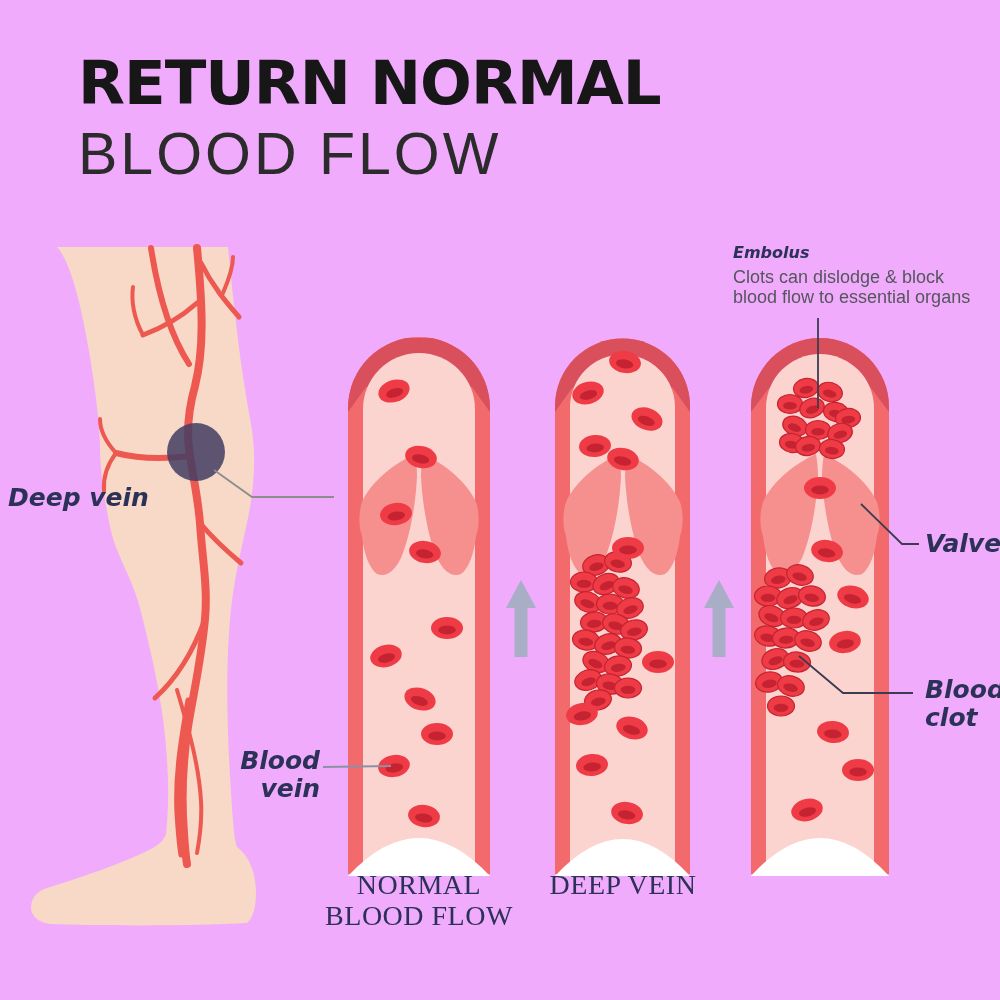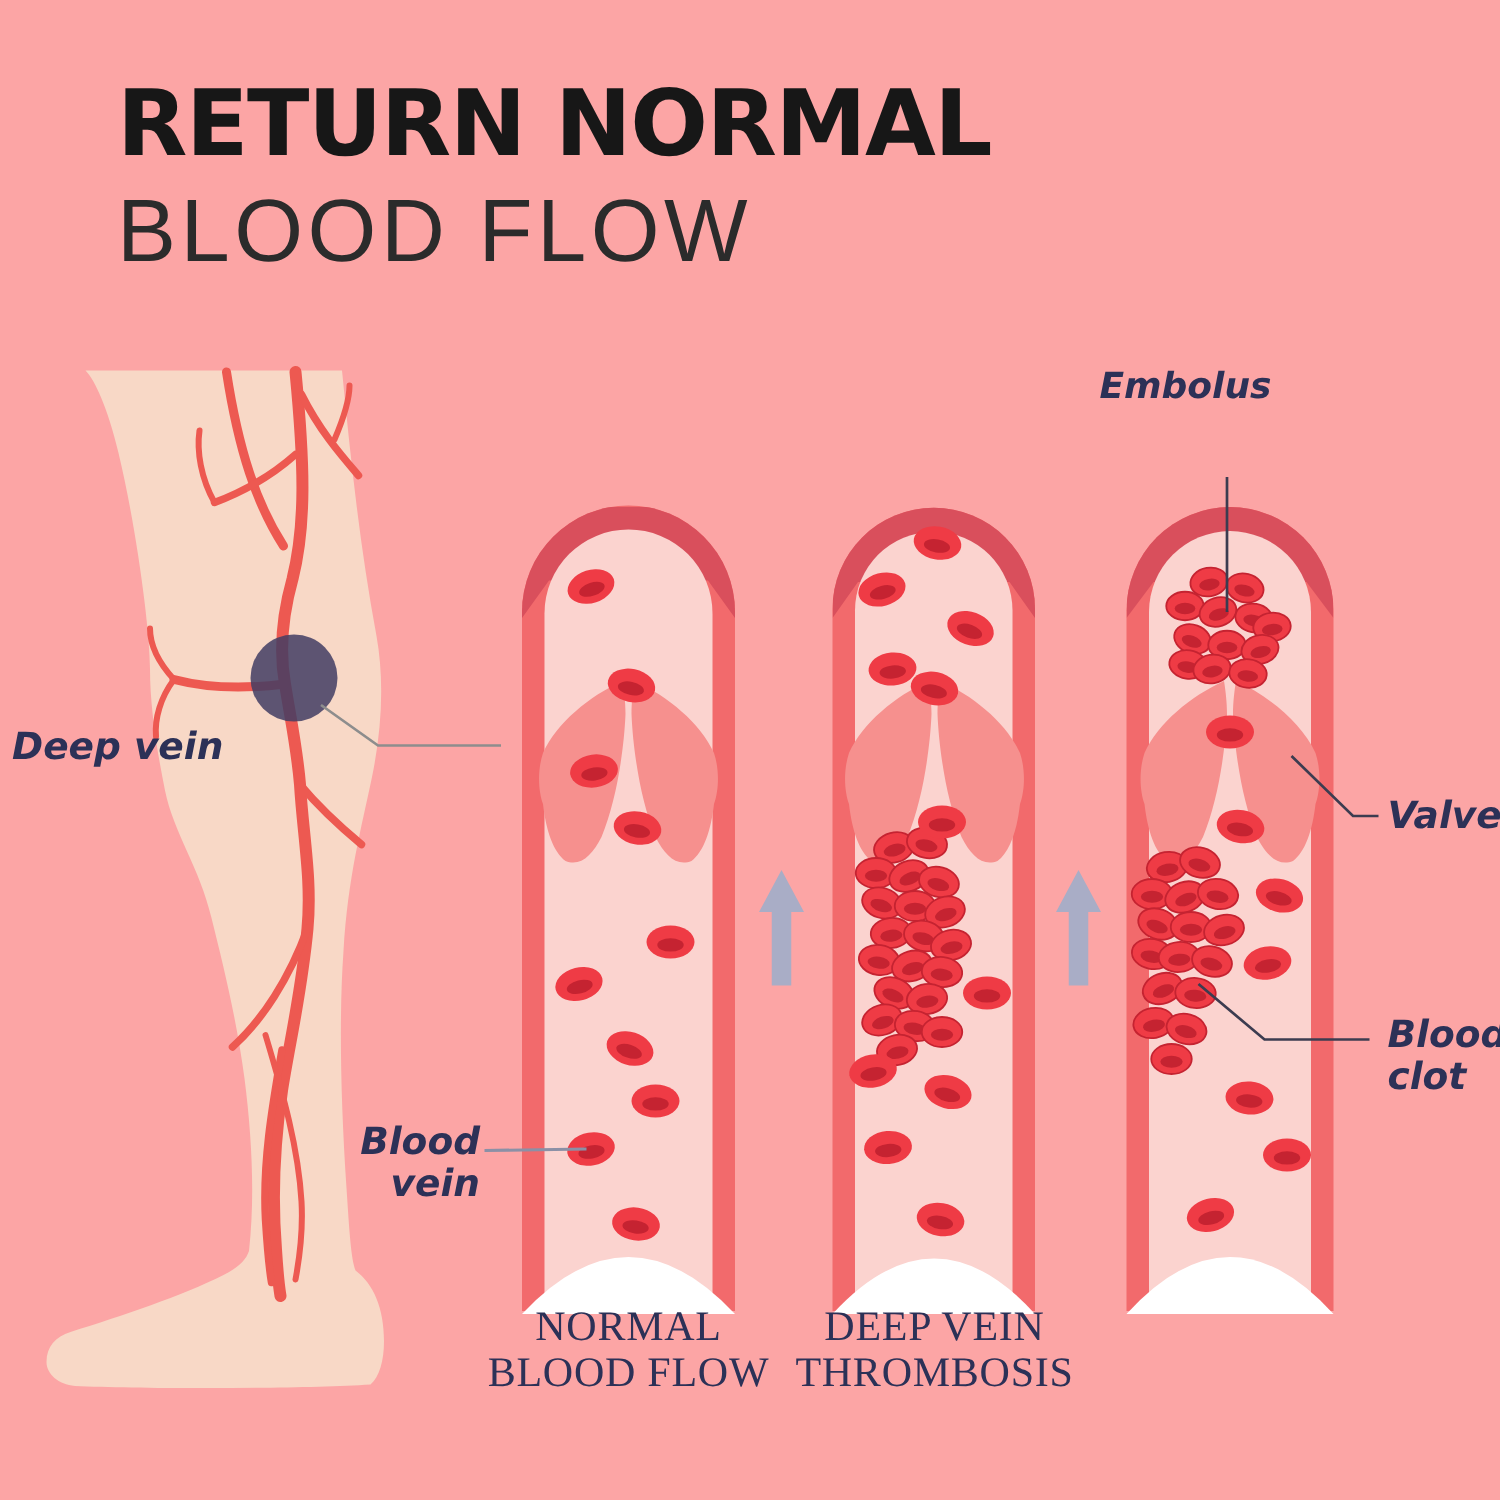--- a/index.html
+++ b/index.html
@@ -1,29 +1,29 @@
 <!DOCTYPE html>
 <html style="--c-skin: #f8d8c6; --c-vein: #ed5951; --c-wall: #f26a6c; --c-cap: #d94f5c; --c-inner: #fbd3cf; --c-valve: #f6908e; --c-cell: #ef3b45; --c-cell-dark: #c52331; --c-arrow: #a9adc6; --c-navy: #2c3157; --c-gray-text: #55565c; --c-line-dark: #3c3c50; --c-line-gray: #8d8d8d; --c-line-blue: #8b90a6; --c-circle: #423d63;"><head>
 <meta charset="utf-8">
 <style>
   html,body{margin:0;padding:0;background:#ffffff;}
-  .canvas{position:relative;width:1000px;height:1000px;background:#fca5a5;overflow:hidden;
+  .canvas{position:relative;width:1000px;height:1000px;background:#f0abfc;overflow:hidden;
           font-family:"Liberation Sans", sans-serif;}
   .title{position:absolute;left:78px;top:50px;line-height:1.08;}
   .title .t1{font-family:"DejaVu Sans","Liberation Sans",sans-serif;font-weight:800;
              font-size:61px;color:#171717;letter-spacing:-1px;}
   .title .t2{font-family:"Liberation Sans",sans-serif;font-weight:400;font-size:59px;
              color:#2b2b2b;letter-spacing:3px;margin-top:7px;}
   .label{position:absolute;color:var(--c-navy);
          font-family:"DejaVu Sans","Liberation Sans",sans-serif;
          font-style:italic;font-weight:600;font-size:25px;line-height:28px;white-space:nowrap;}
   .label.right{text-align:right;}
   .embolus-block{position:absolute;left:733px;top:243px;white-space:nowrap;}
   .embolus-block .etitle{font-family:"DejaVu Sans","Liberation Sans",sans-serif;
-         font-style:italic;font-weight:700;font-size:24px;color:var(--c-navy);}
+         font-style:italic;font-weight:700;font-size:16px;color:var(--c-navy);}
   .embolus-block .edesc{font-family:"Liberation Sans",sans-serif;font-size:18px;
          line-height:20px;color:var(--c-gray-text);margin-top:5px;}
   .caption{position:absolute;width:220px;text-align:center;color:var(--c-navy);
            font-family:"Liberation Serif","DejaVu Serif",serif;font-weight:400;
            font-size:28px;line-height:31px;letter-spacing:.5px;}
   svg{position:absolute;left:0;top:0;}
 </style>
 </head>
 <body>
 
@@ -423,20 +423,24 @@
     <line x1="818" y1="318" x2="818" y2="408" stroke-width="1.8" style="stroke:var(--c-line-dark)"></line>
     <polyline points="861,504 902,544 919,544" fill="none" stroke-width="1.8" style="stroke:var(--c-line-dark)"></polyline>
     <polyline points="799,656 843,693 913,693" fill="none" stroke-width="1.8" style="stroke:var(--c-line-dark)"></polyline>
     <line x1="323" y1="767" x2="391" y2="766" stroke-width="2" style="stroke:var(--c-line-blue)"></line>
   </svg>
 
   <div class="label" style="left:8px;top:484px;">Deep vein</div>
 
   <div class="embolus-block">
     <div class="etitle">Embolus</div>
+    <div class="edesc">
+      <div>Clots can dislodge &amp; block</div>
+      <div>blood flow to essential organs</div>
+    </div>
   </div>
 
   <div class="label" style="left:925px;top:530px;">Valve</div>
 
   <div class="label" style="left:925px;top:676px;">
     <div>Blood</div>
     <div>clot</div>
   </div>
 
   <div class="label right" style="left:220px;top:747px;width:100px;">
@@ -444,16 +448,15 @@
     <div>vein</div>
   </div>
 
   <div class="caption" style="left:309px;top:869px;">
     <div>NORMAL</div>
     <div>BLOOD FLOW</div>
   </div>
 
   <div class="caption" style="left:513px;top:869px;">
     <div>DEEP VEIN</div>
-    <div>THROMBOSIS</div>
   </div>
 
 </div>
 
 </body></html>

